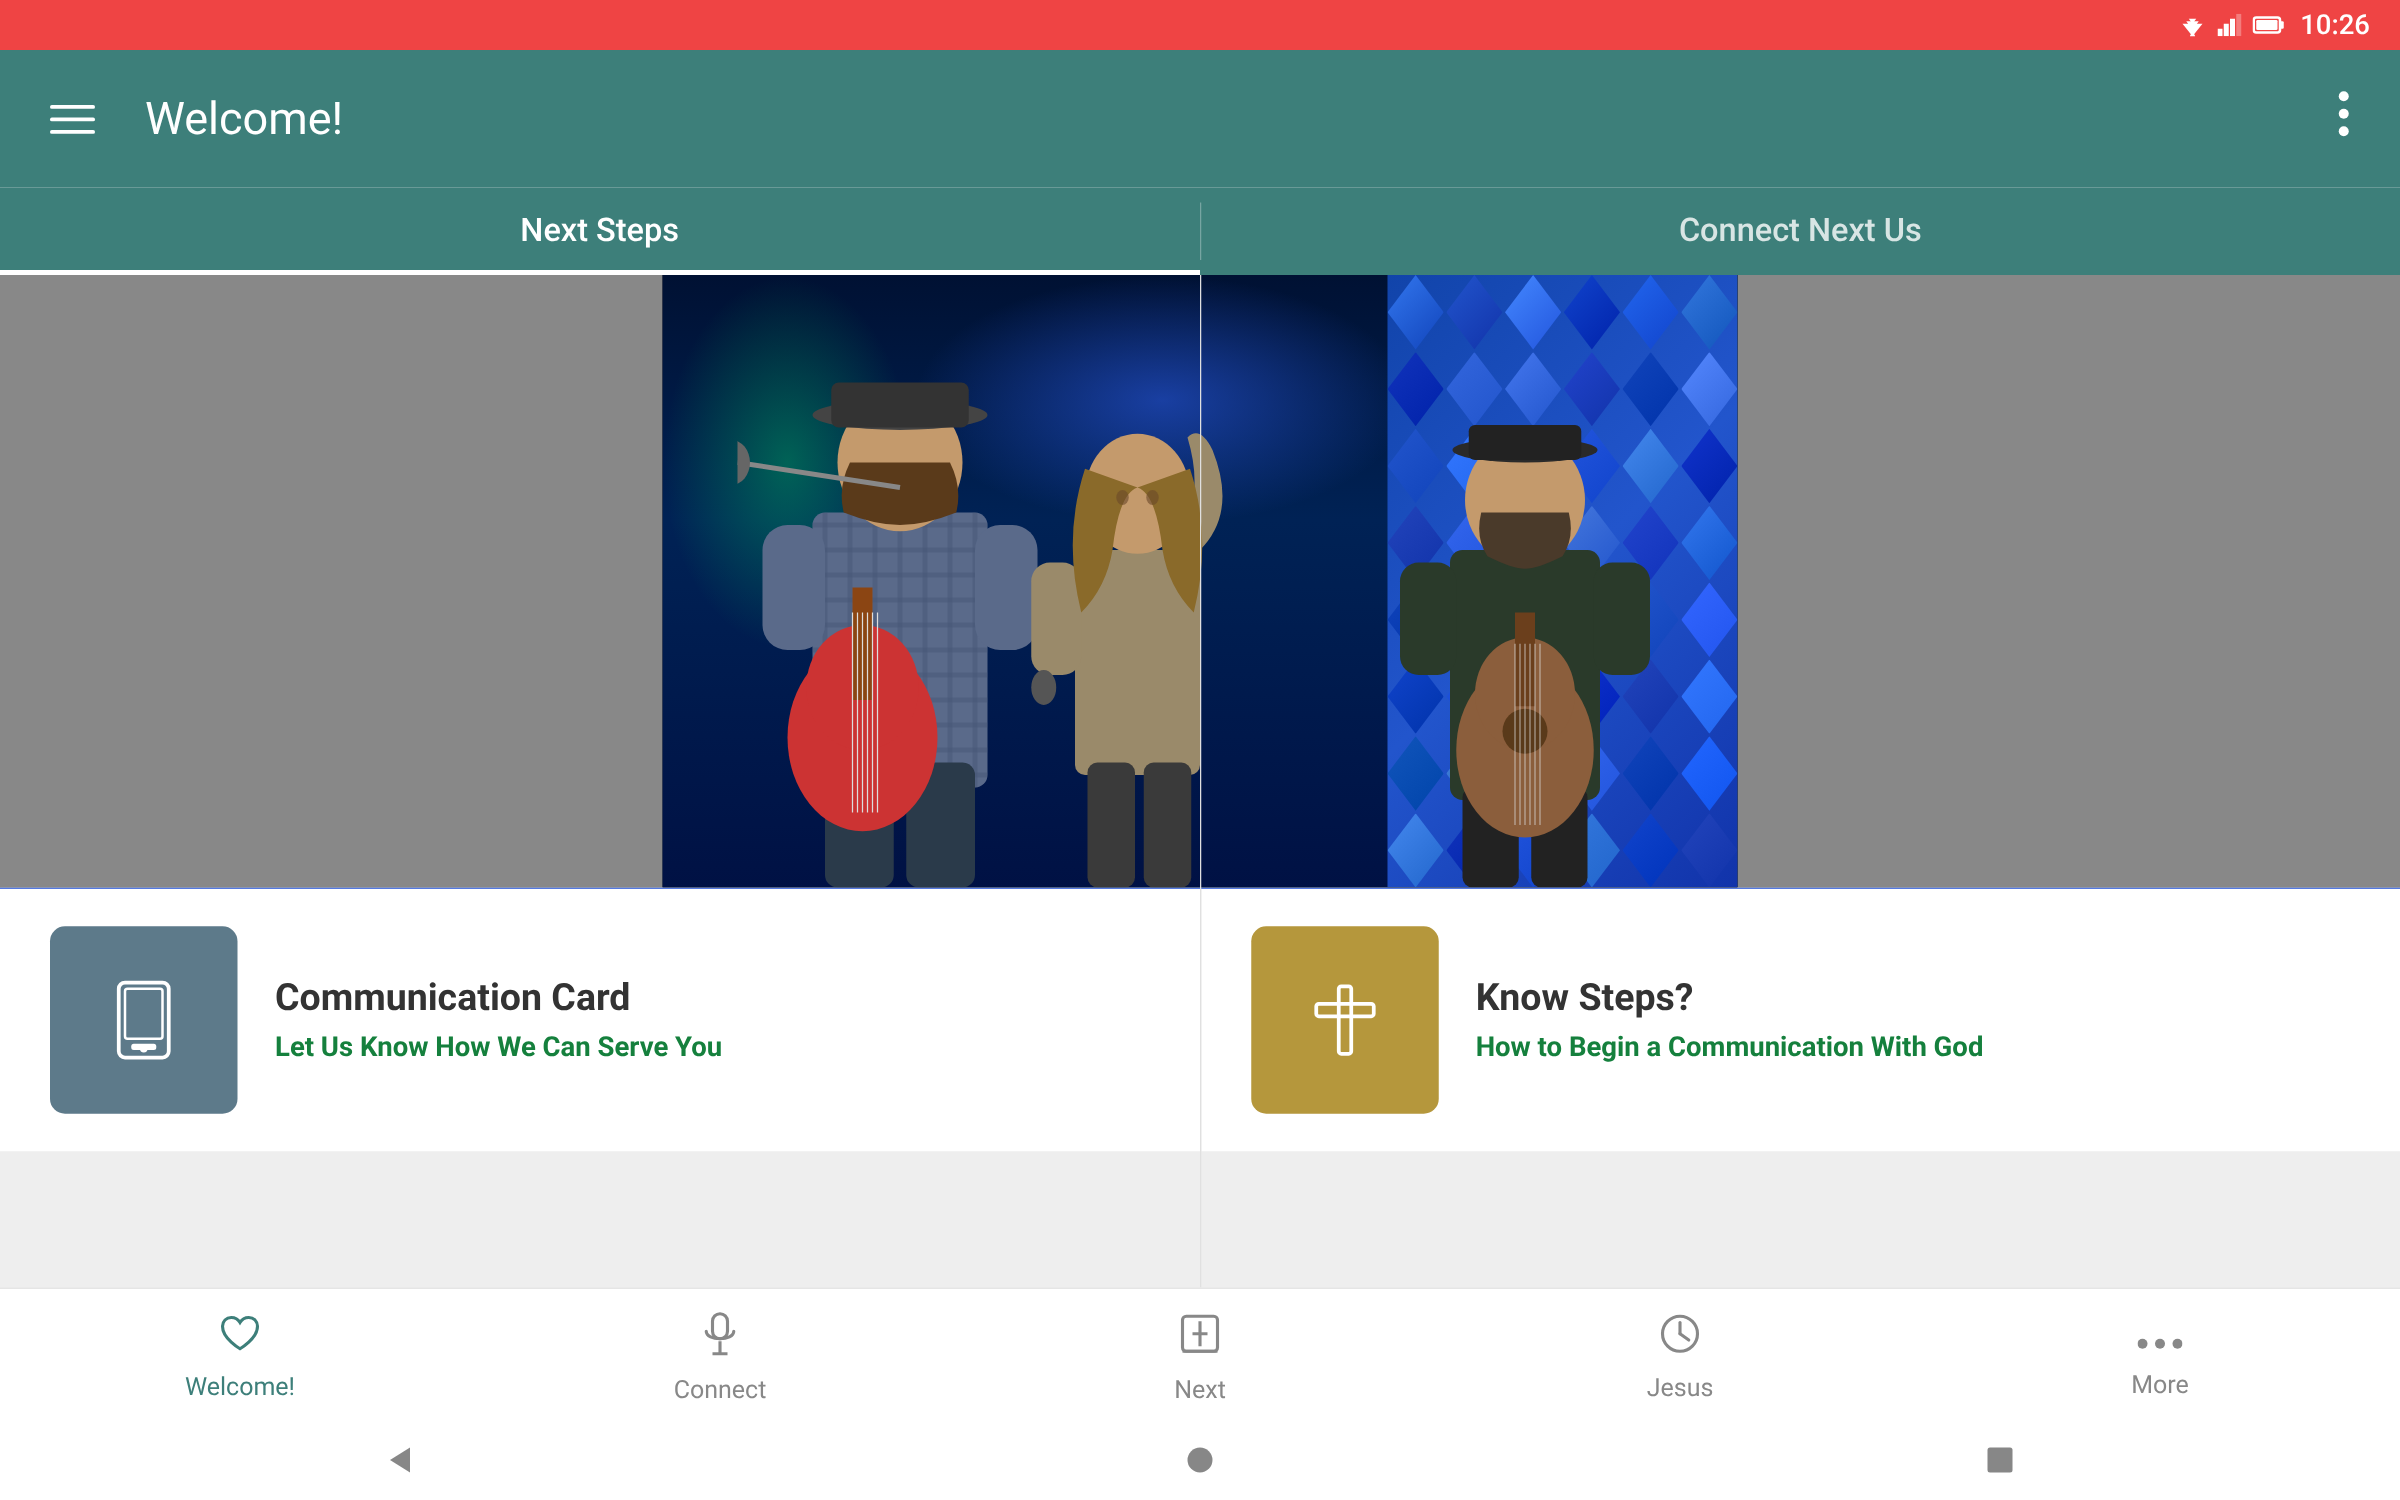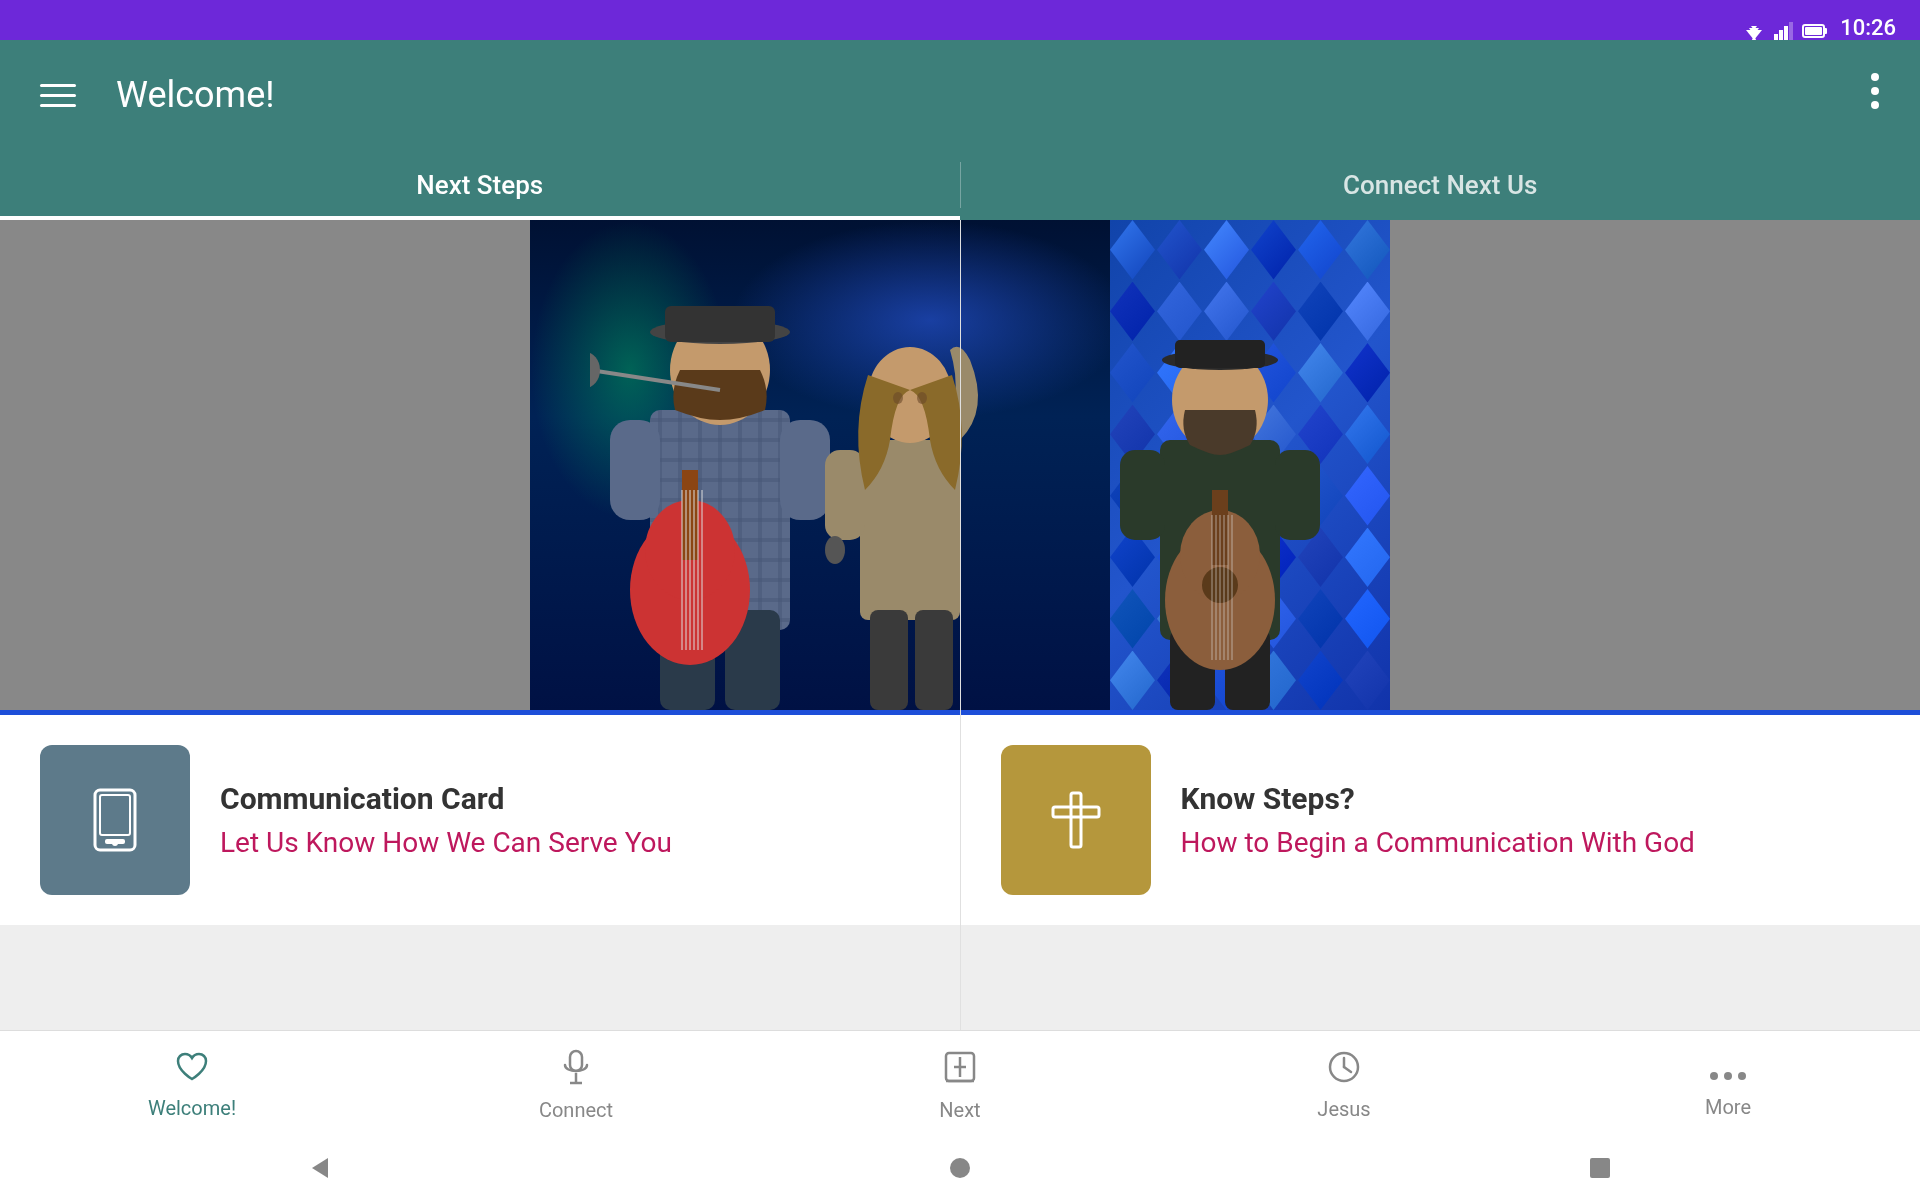--- a/index.html
+++ b/index.html
@@ -10,23 +10,23 @@
       font-family: 'Roboto', Arial, sans-serif;
       background: #f0f0f0;
       position: relative;
     }
 
     
     .status-bar {
       position: absolute;
       top: 0; left: 0; right: 0;
       height: 40px;
-      background: #6d28d9;
-      display: flex;
-      align-items: flex-end;
+      background: #ef4444;
+      display: flex;
+      align-items: center;
       justify-content: flex-end;
       padding: 0 24px;
       z-index: 100;
     }
     .status-bar-time {
       color: white;
       font-size: 22px;
       font-weight: 500;
     }
     .status-icons {
@@ -210,21 +210,21 @@
       bottom: 0;
       width: 220px;
       height: 380px;
     }
 
     
     .cards-section {
       display: flex;
       width: 100%;
       background: white;
-      border-top: 5px solid #1d4ed8;
+      border-top: 1px solid #1d4ed8;
     }
     .card-item {
       flex: 1;
       display: flex;
       align-items: center;
       padding: 30px 40px;
       gap: 30px;
       cursor: pointer;
     }
     .card-item + .card-item {
@@ -249,22 +249,23 @@
       display: flex;
       flex-direction: column;
       gap: 10px;
     }
     .card-title {
       font-size: 30px;
       font-weight: 700;
       color: #333;
     }
     .card-subtitle {
-      font-size: 28px;
-      color: #be185d;
+      font-size: 22px;
+      color: #15803d;
+      font-weight: bold;
     }
 
     
     .bottom-nav {
       position: absolute;
       bottom: 60px; left: 0; right: 0;
       height: 110px;
       background: white;
       border-top: 1px solid #ddd;
       display: flex;

